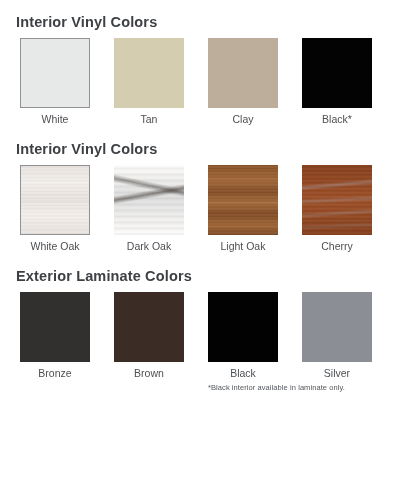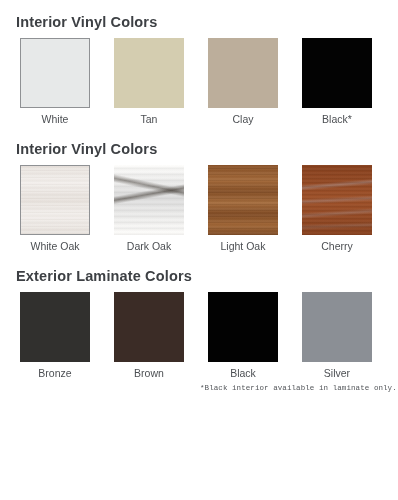--- a/index.html
+++ b/index.html
@@ -237,16 +237,16 @@
       </div>
       <div class="swatch-cell">
         <div class="swatch" style="background-color: rgb(2, 2, 2);"></div>
         <div class="swatch-label">Black</div>
       </div>
       <div class="swatch-cell">
         <div class="swatch" style="background-color: rgb(139, 143, 149);"></div>
         <div class="swatch-label">Silver</div>
       </div>
     </div>
-    <div class="footnote" style="left: 184px; top: 131px; font-family: Liberation Mono, monospace;">*Black interior available in laminate only.</div>
+    <div class="footnote" style="left: 192px; top: 131px;">*Black interior available in laminate only.</div>
   </div>
 
 </div>
 
 </body></html>

